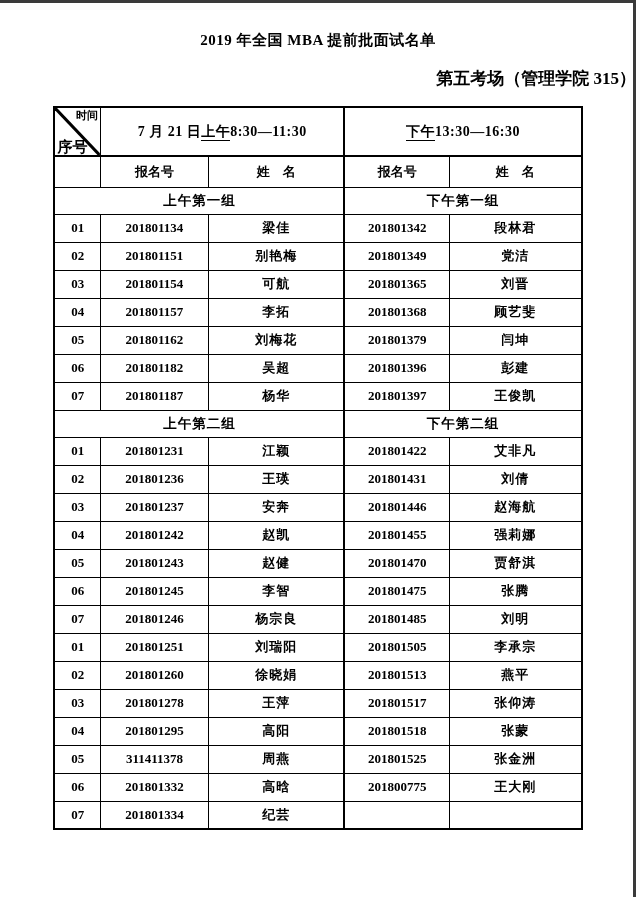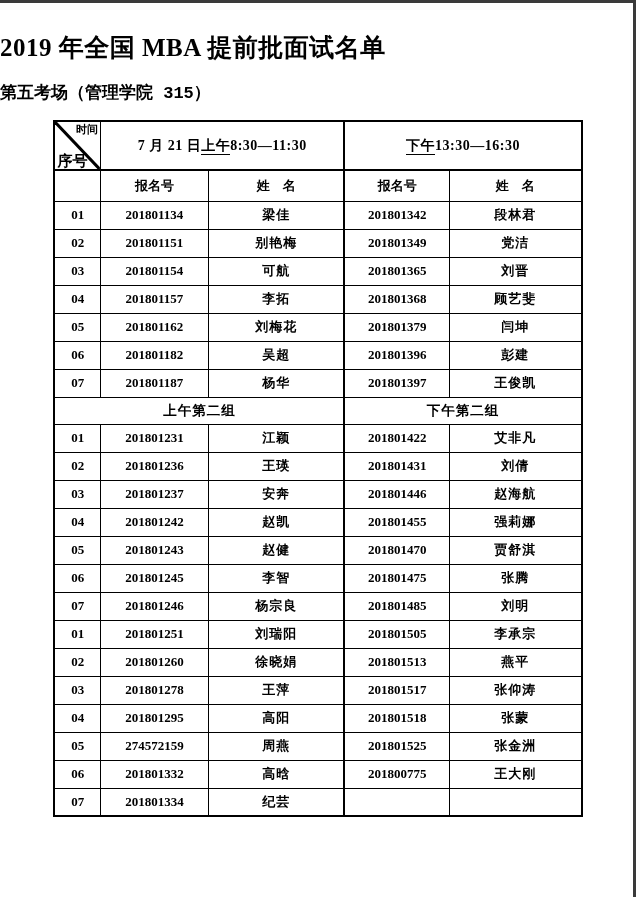--- a/index.html
+++ b/index.html
@@ -15,30 +15,29 @@
   .edge-top {
     position: absolute; top: 0; left: 0; width: 636px; height: 3px;
     background: #3a3a3a; z-index: 5;
   }
   .edge-right {
     position: absolute; top: 0; right: 0; width: 3px; height: 897px;
     background: #3a3a3a; z-index: 5;
   }
   .page { position: relative; width: 636px; height: 897px; padding-top: 31px; }
   .title {
-    text-align: left;
-    font-size: 25px;
+    text-align: center;
+    font-size: 15px;
     letter-spacing: 0.5px;
     margin-bottom: 17px;
   }
   .subtitle {
-    text-align: left;
+    text-align: right;
     font-size: 17px;
     margin-bottom: 16px;
-    font-family: Liberation Mono, monospace;
   }
   table.roster {
     border-collapse: collapse;
     table-layout: fixed;
     width: 527px;
     margin: 0 auto;
     border: 2px solid #000;
   }
   col.c-no   { width: 46px; }
   col.c-id1  { width: 108px; }
@@ -108,20 +107,24 @@
           <span class="u">下午</span><span>13:30—16:30</span>
         </td>
       </tr>
       <tr class="header-2">
         <td></td>
         <td>报名号</td>
         <td>姓　名</td>
         <td class="mid">报名号</td>
         <td>姓　名</td>
       </tr>
+    <tr class="group-row">
+          <td class="group-cell" colspan="3">上午第一组</td>
+          <td class="group-cell mid" colspan="2">下午第一组</td>
+        </tr>
         <tr class="data-row">
           <td>01</td>
           <td>201801134</td>
           <td class="name-cell">梁佳</td>
           <td class="mid">201801342</td>
           <td class="name-cell">段林君</td>
         </tr>
         <tr class="data-row">
           <td>02</td>
           <td>201801151</td>
@@ -240,21 +243,21 @@
         </tr>
         <tr class="data-row">
           <td>04</td>
           <td>201801295</td>
           <td class="name-cell">高阳</td>
           <td class="mid">201801518</td>
           <td class="name-cell">张蒙</td>
         </tr>
         <tr class="data-row">
           <td>05</td>
-          <td>274572159</td>
+          <td>311411378</td>
           <td class="name-cell">周燕</td>
           <td class="mid">201801525</td>
           <td class="name-cell">张金洲</td>
         </tr>
         <tr class="data-row">
           <td>06</td>
           <td>201801332</td>
           <td class="name-cell">高晗</td>
           <td class="mid">201800775</td>
           <td class="name-cell">王大刚</td>

